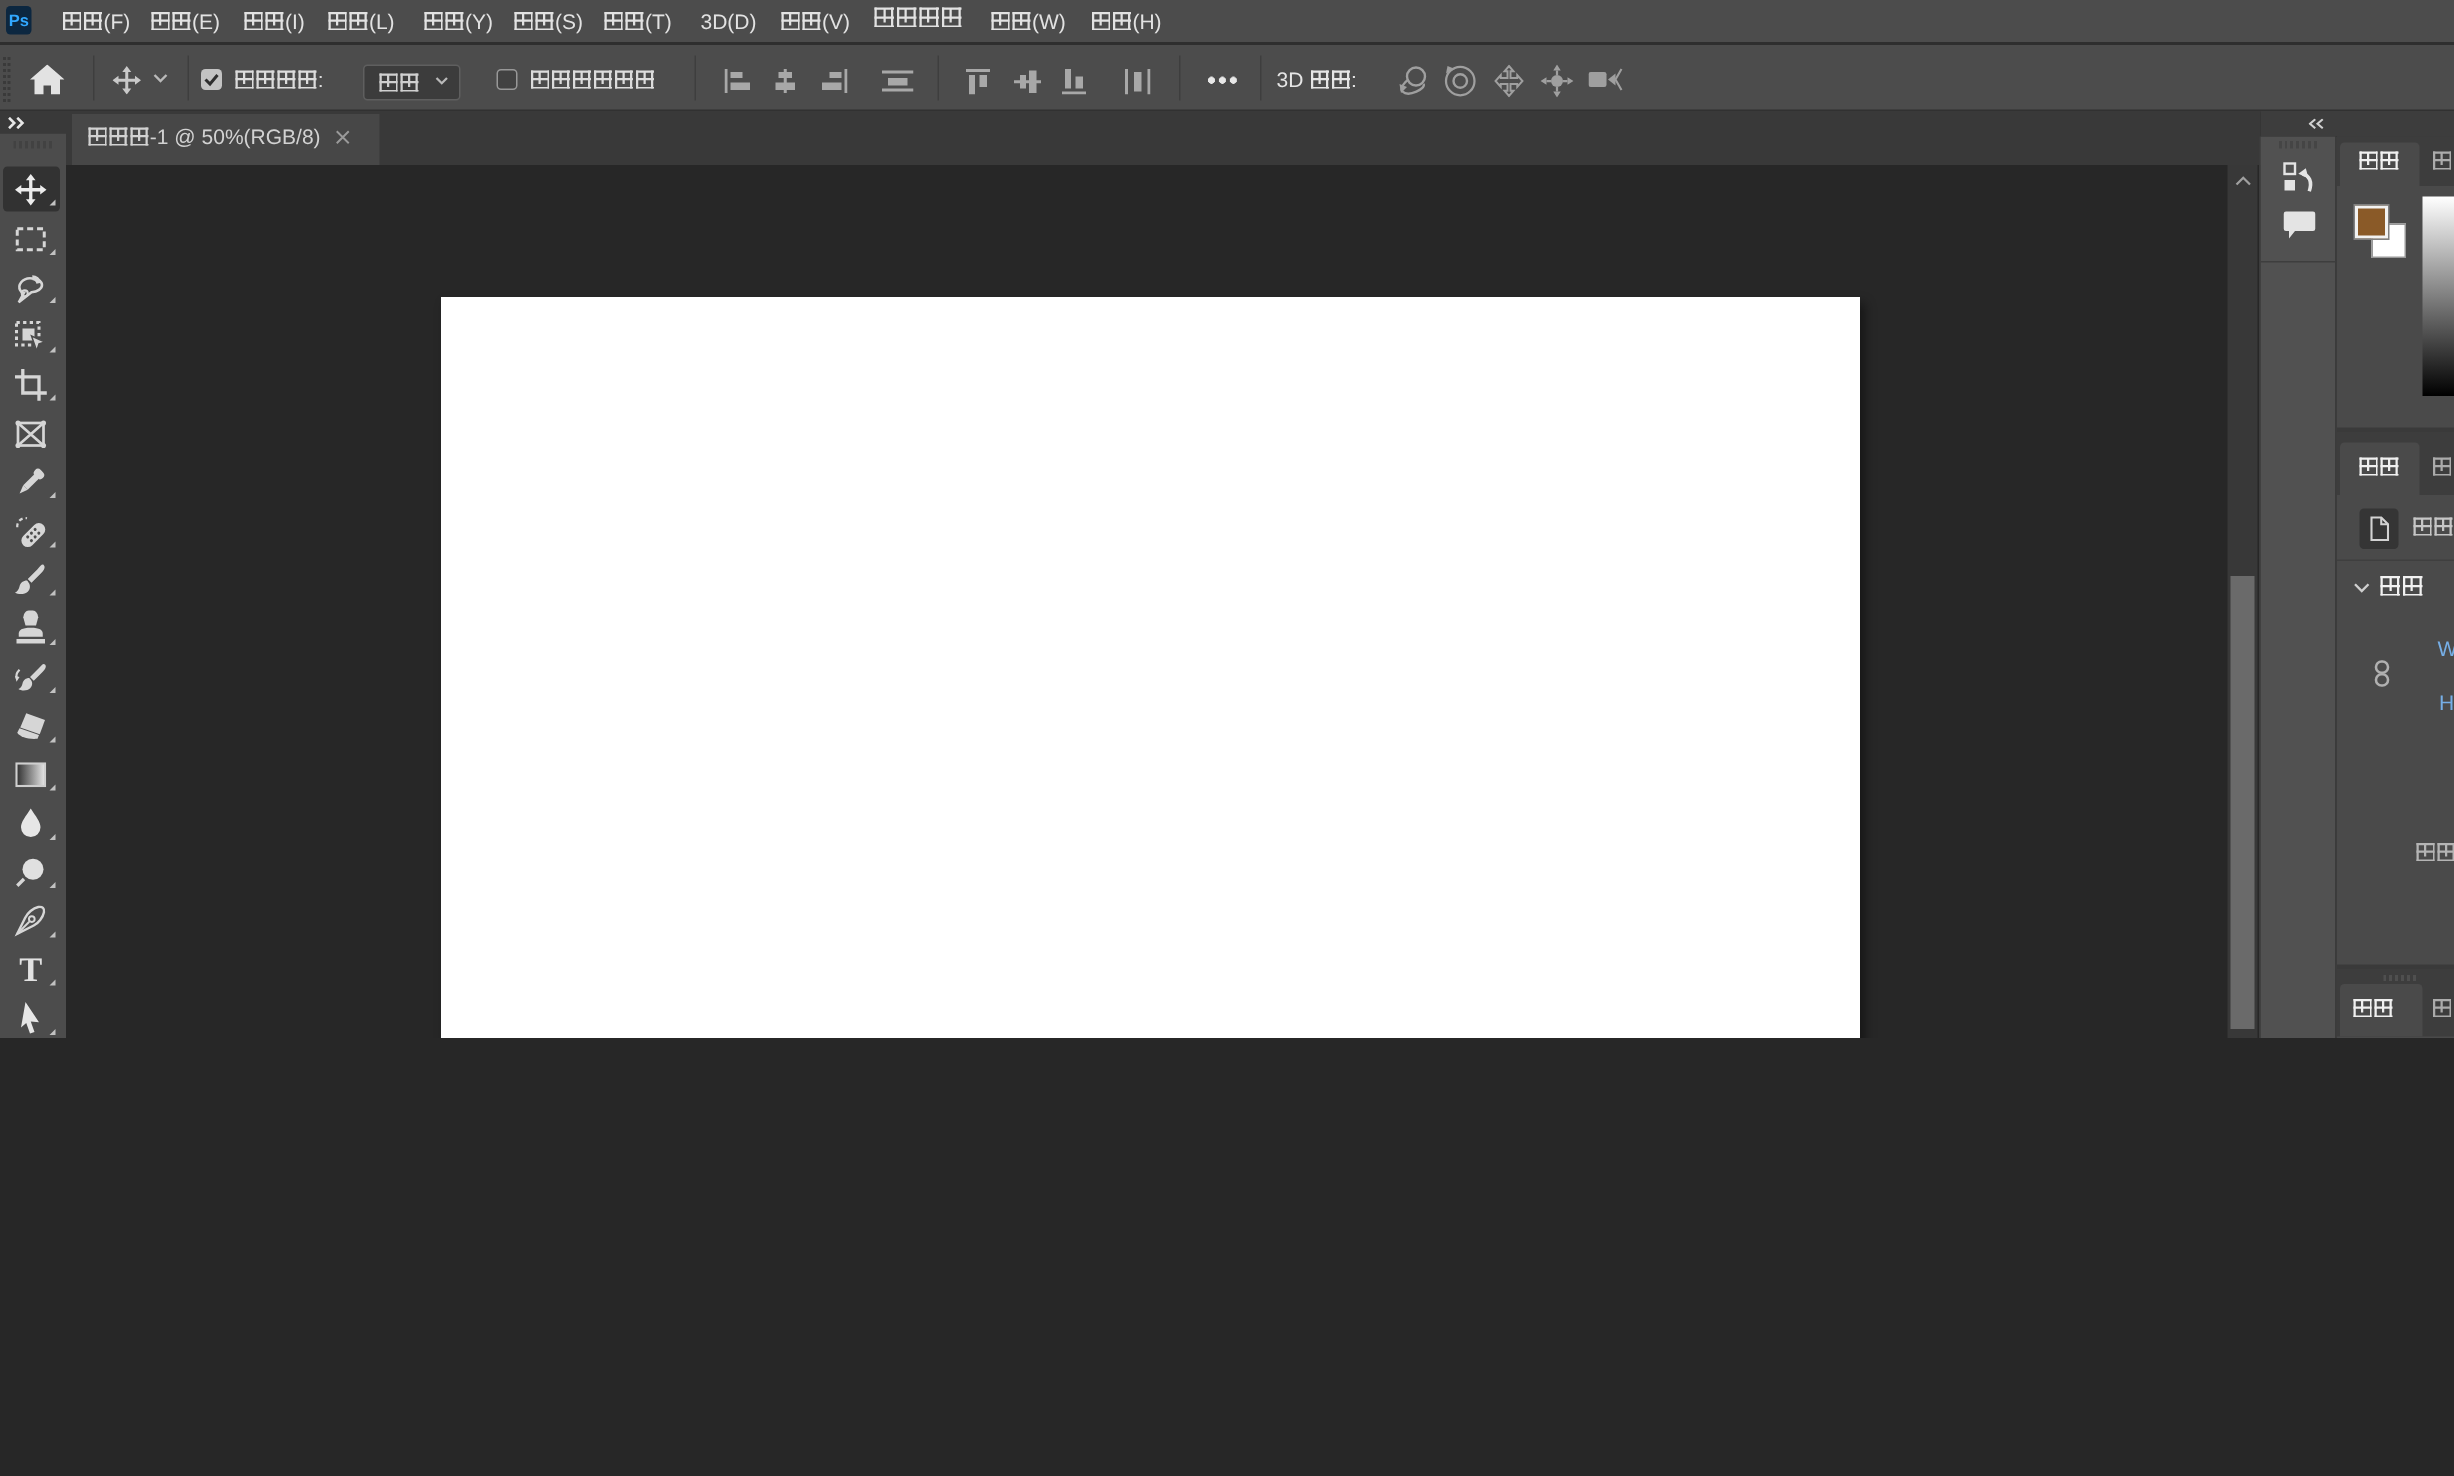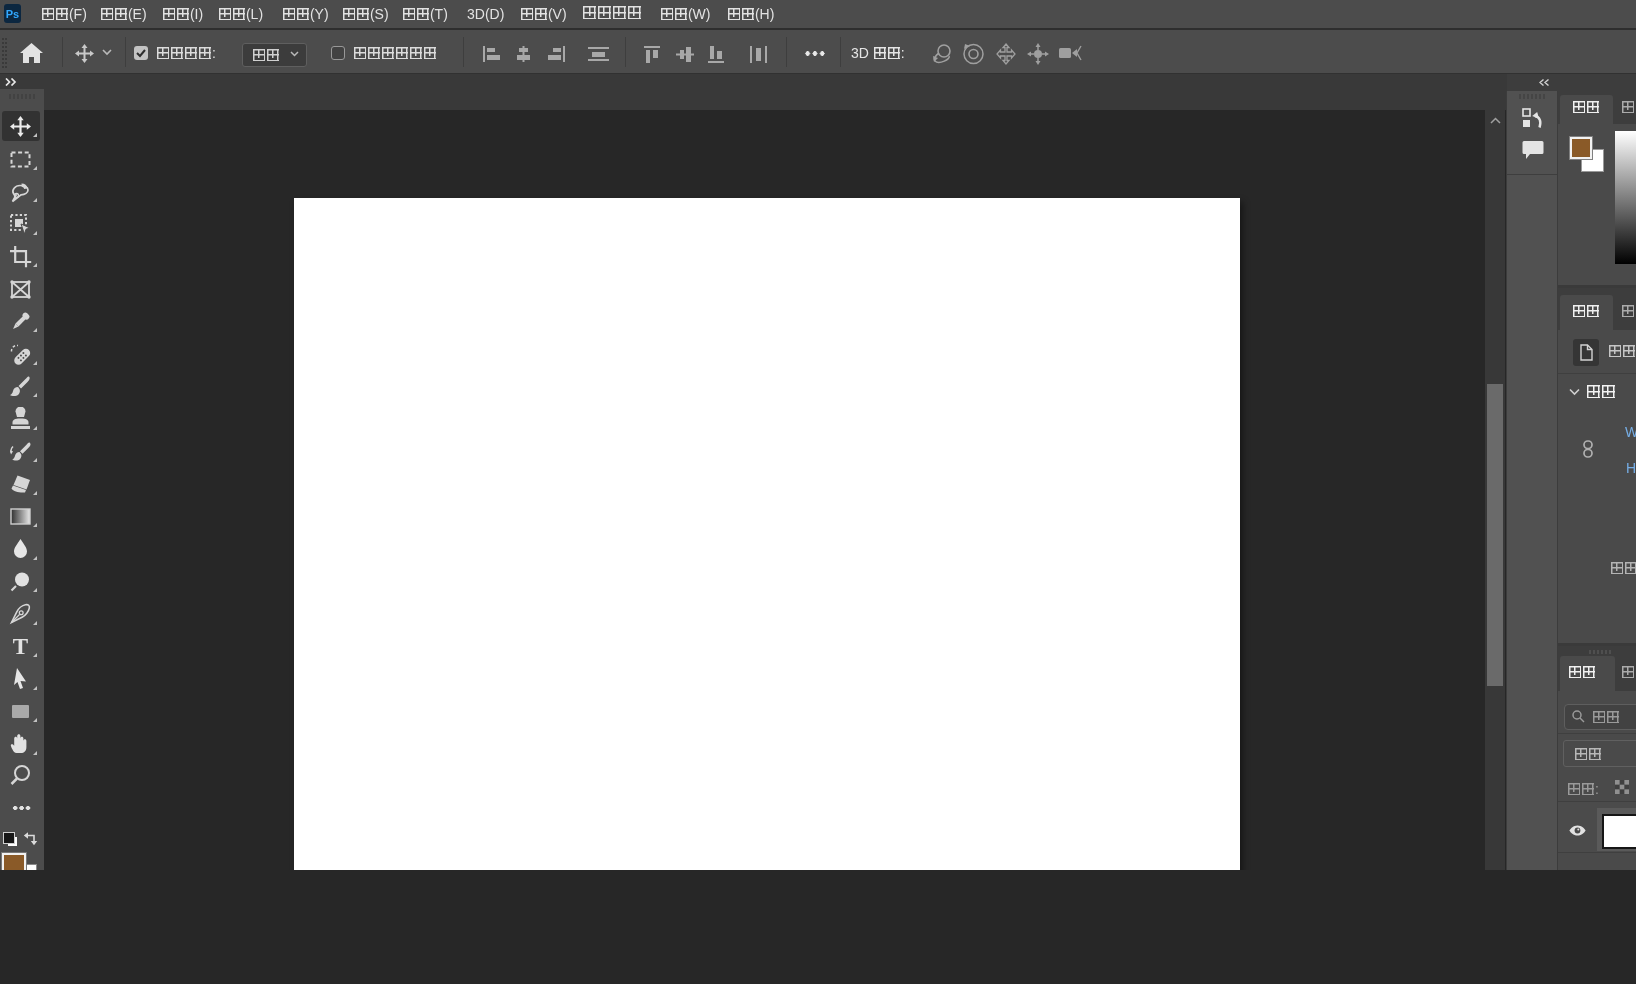--- a/index.html
+++ b/index.html
@@ -1,16 +1,16 @@
 <!DOCTYPE html>
 <html><head>
 <meta charset="utf-8">
 <style>
 html,body{margin:0;padding:0;background:#272727;}
-#app{position:relative;width:1636px;height:870px;overflow:hidden;font-family:"Liberation Sans",sans-serif;background:#272727;}
+#app{position:relative;width:1636px;height:692px;overflow:hidden;font-family:"Liberation Sans",sans-serif;background:#272727;}
 .abs{position:absolute;white-space:nowrap;}
 
 .c{display:inline-block;width:0.86em;height:0.86em;margin:0 0.07em;position:relative;vertical-align:-0.08em;
 background:
  linear-gradient(currentColor,currentColor) 0 0/100% 1.5px,
  linear-gradient(currentColor,currentColor) 0 48%/100% 1.5px,
  linear-gradient(currentColor,currentColor) 0 100%/100% 1.5px,
  linear-gradient(currentColor,currentColor) 0 0/1.5px 100%,
  linear-gradient(currentColor,currentColor) 48% 15%/1.5px 70%,
  linear-gradient(currentColor,currentColor) 100% 0/1.5px 100%;
@@ -146,20 +146,23 @@
         <path d="M22 1l-4 7 4 7" stroke="#9f9f9f" stroke-width="1.4" fill="none"></path>
       </svg>
   </div>
 
   <div class="abs" style="left:0;top:73px;width:1636px;height:1.5px;background:#313131;"></div>
   <div class="abs" style="left:0;top:74px;width:44px;height:15px;background:#393939;"></div>
   <svg class="abs" style="left:5px;top:78px;" width="12" height="8" viewBox="0 0 12 8">
       <path d="M1 .5L4.5 4 1 7.5M6.5 .5L10 4 6.5 7.5" stroke="#e8e8e8" stroke-width="1.7" fill="none"></path>
     </svg>
   <div class="abs" style="left:44px;top:74px;width:1463px;height:36px;background:#393939;"></div>
+  <div class="abs" id="doctab" style="left:48px;top:76px;width:205px;height:34px;background:#474747;color:#d2d2d2;font-size:14px;line-height:30px;"><span style="margin-left:10px;"><span class="c"></span><span class="c"></span><span class="c"></span>-1 @ 50%(RGB/8)</span><svg style="display:inline-block;vertical-align:-1px;margin-left:9px;" width="11" height="11" viewBox="0 0 11 11">
+        <path d="M1.5 1.5l8 8M9.5 1.5l-8 8" stroke="#9a9a9a" stroke-width="1.3"></path>
+      </svg></div>
 
   <div class="abs" style="left:1507px;top:74px;width:129px;height:17px;background:#3d3d3d;"></div>
   <svg class="abs" style="left:1539px;top:79px;" width="11" height="7" viewBox="0 0 11 7">
       <path d="M4.5 .5L1 3.5 4.5 6.5M9.5 .5L6 3.5 9.5 6.5" stroke="#d0d0d0" stroke-width="1.4" fill="none"></path>
     </svg>
 
   <div class="abs" style="left:44px;top:110px;width:1441px;height:874px;background:#272727;"></div>
   <div class="abs" style="left:294px;top:198px;width:946px;height:710px;background:#ffffff;box-shadow:3px 4px 7px rgba(0,0,0,0.45);"></div>
 
   <div class="abs" style="left:1485px;top:110px;width:20px;height:874px;background:#383838;"></div>

